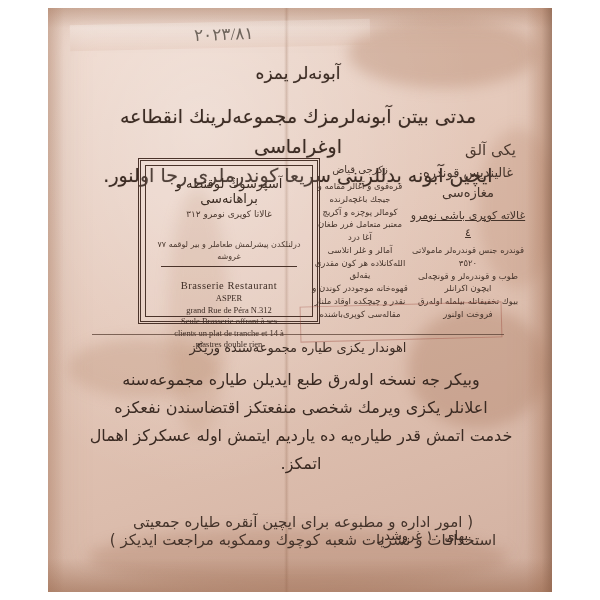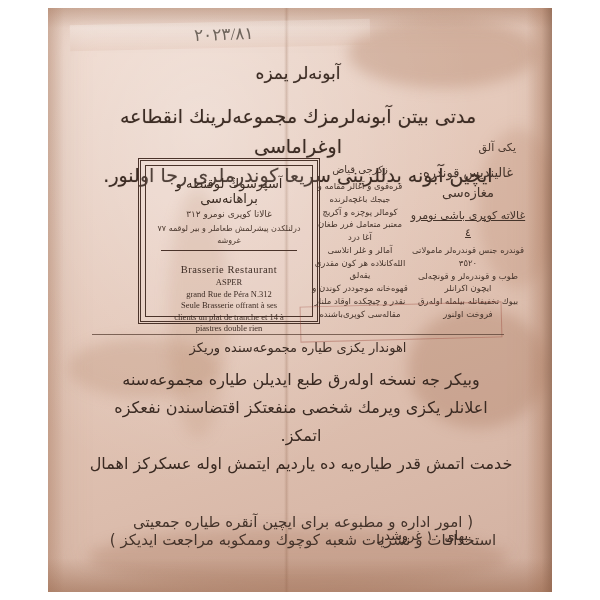--- a/index.html
+++ b/index.html
@@ -142,21 +142,21 @@
   }
   .headline .title-line {
     font-size: 17px;
     margin-bottom: 16px;
   }
 
   .right-small {
     position: absolute;
     right: 36px;
     top: 133px;
-    font-size: 11px;
+    font-size: 15px;
     color: #4a382e;
   }
 
   
   .band {
     position: absolute;
     left: 26px;
     top: 150px;
     width: 452px;
     height: 172px;
@@ -184,21 +184,21 @@
   .ad-title {
     font-size: 13px;
     text-align: center;
     color: #3a2b22;
     margin-bottom: 3px;
   }
   .ad-sub {
     font-size: 9px;
     text-align: center;
     color: #4a382e;
-    margin-bottom: 4px;
+    margin-bottom: 20px;
   }
   .ad-line {
     font-size: 8px;
     text-align: center;
     color: #4a382e;
     line-height: 1.45;
   }
   .ad-latin {
     direction: ltr;
     text-align: center;
@@ -382,22 +382,22 @@
 
     <div class="stamp rtl"></div>
 
     <div class="hr-main"></div>
 
     <div class="sub-head rtl">اهوندار يكزی طياره مجموعه‌سنده وريكز</div>
 
     <div class="body-text rtl">
       <div>وبيكر جه نسخه اوله‌رق طبع ايديلن طياره مجموعه‌سنه</div>
       <div>اعلانلر يكزی ويرمك شخصی منفعتكز اقتضاسندن نفعكزه</div>
+      <div>خدمت اتمش قدر طياره‌يه ده يارديم ايتمش اوله عسكركز اهمال</div>
       <div>اتمكز.</div>
-      <div>خدمت اتمش قدر طياره‌يه ده يارديم ايتمش اوله عسكركز اهمال</div>
     </div>
 
     <div class="footnote rtl">( امور اداره و مطبوعه برای ايچين آنقره طياره جمعيتی استخدافات و نشريات شعبه كوچوك وممكوبه مراجعت ايديكز )</div>
 
     <div class="price rtl">
       <span>بهای</span>
       <span>١٠</span>
       <span>غروشدر</span>
     </div>
 

